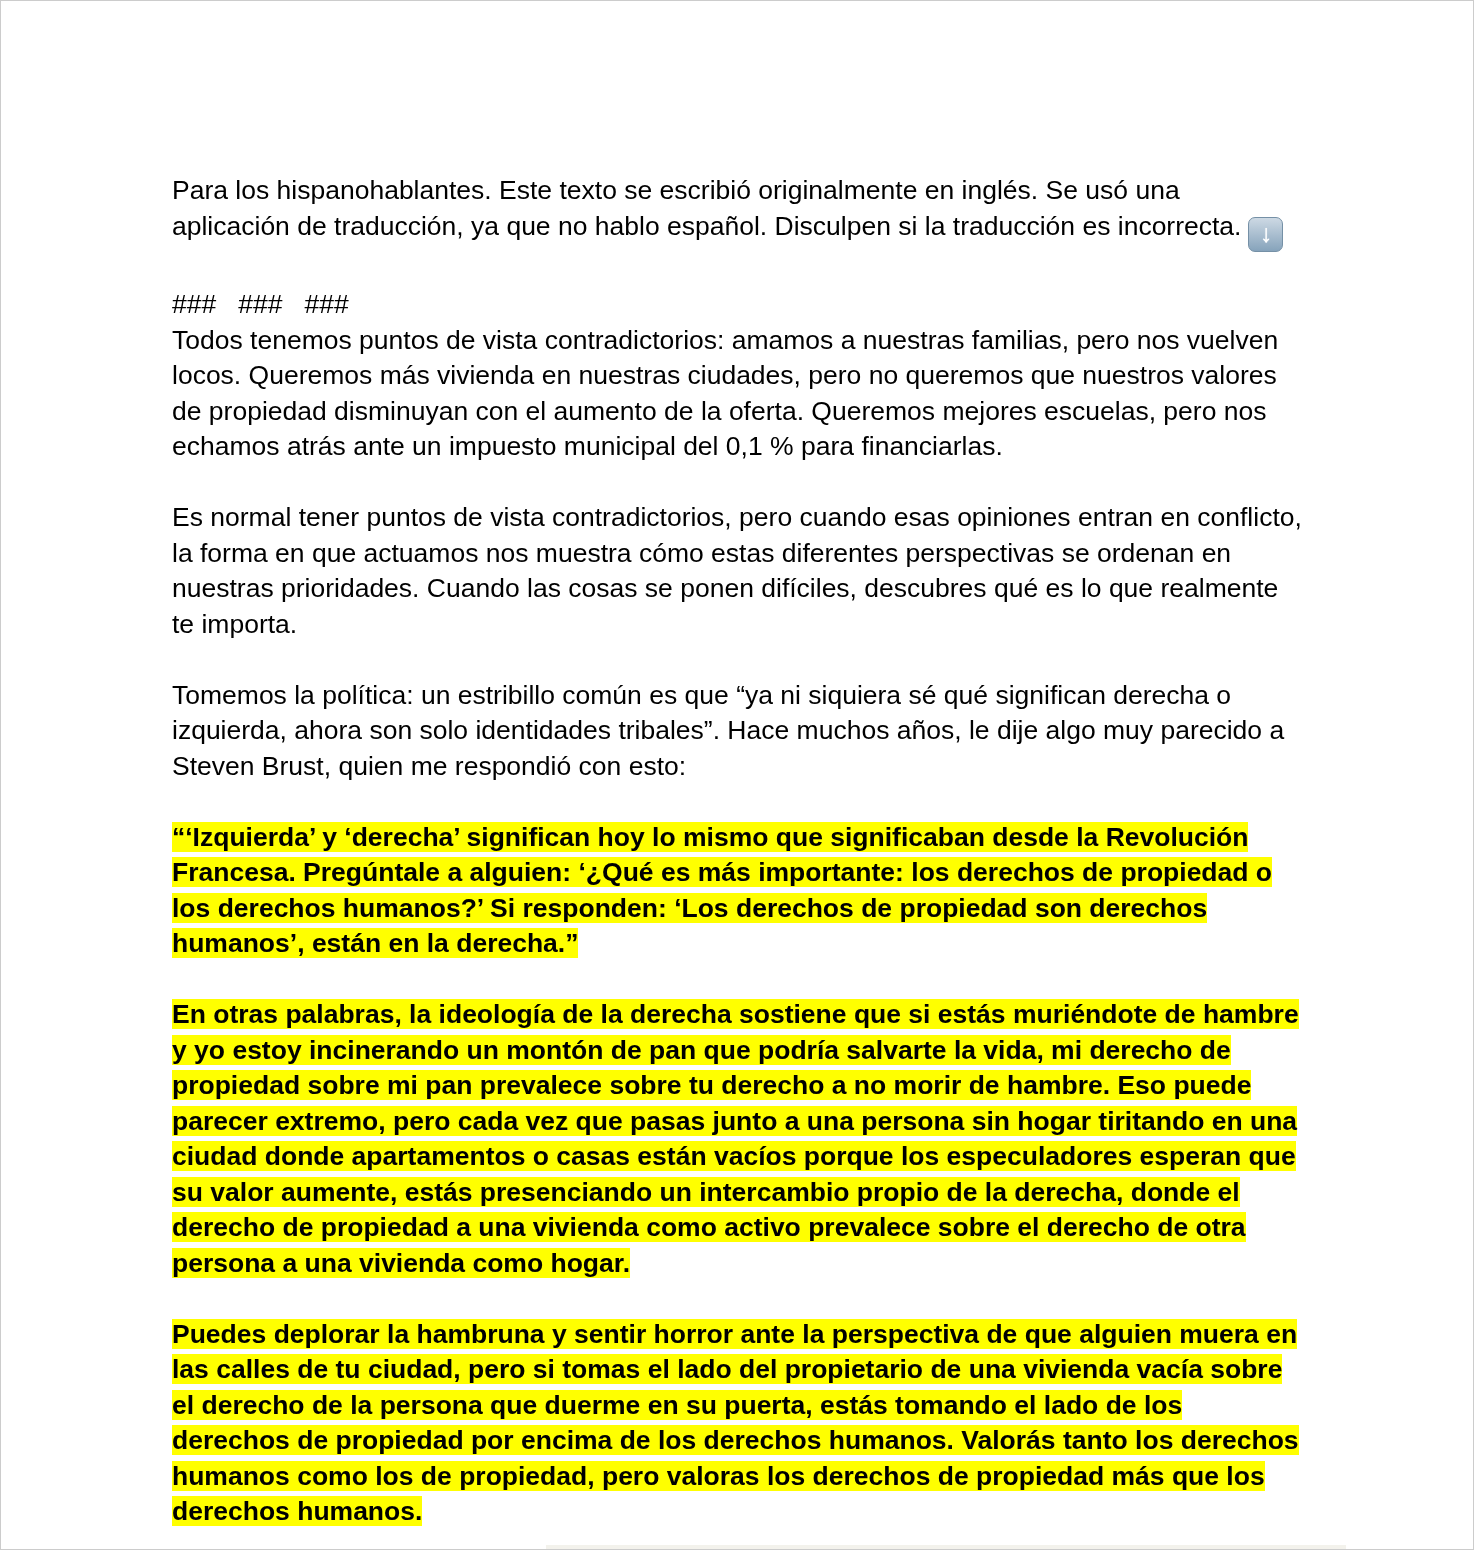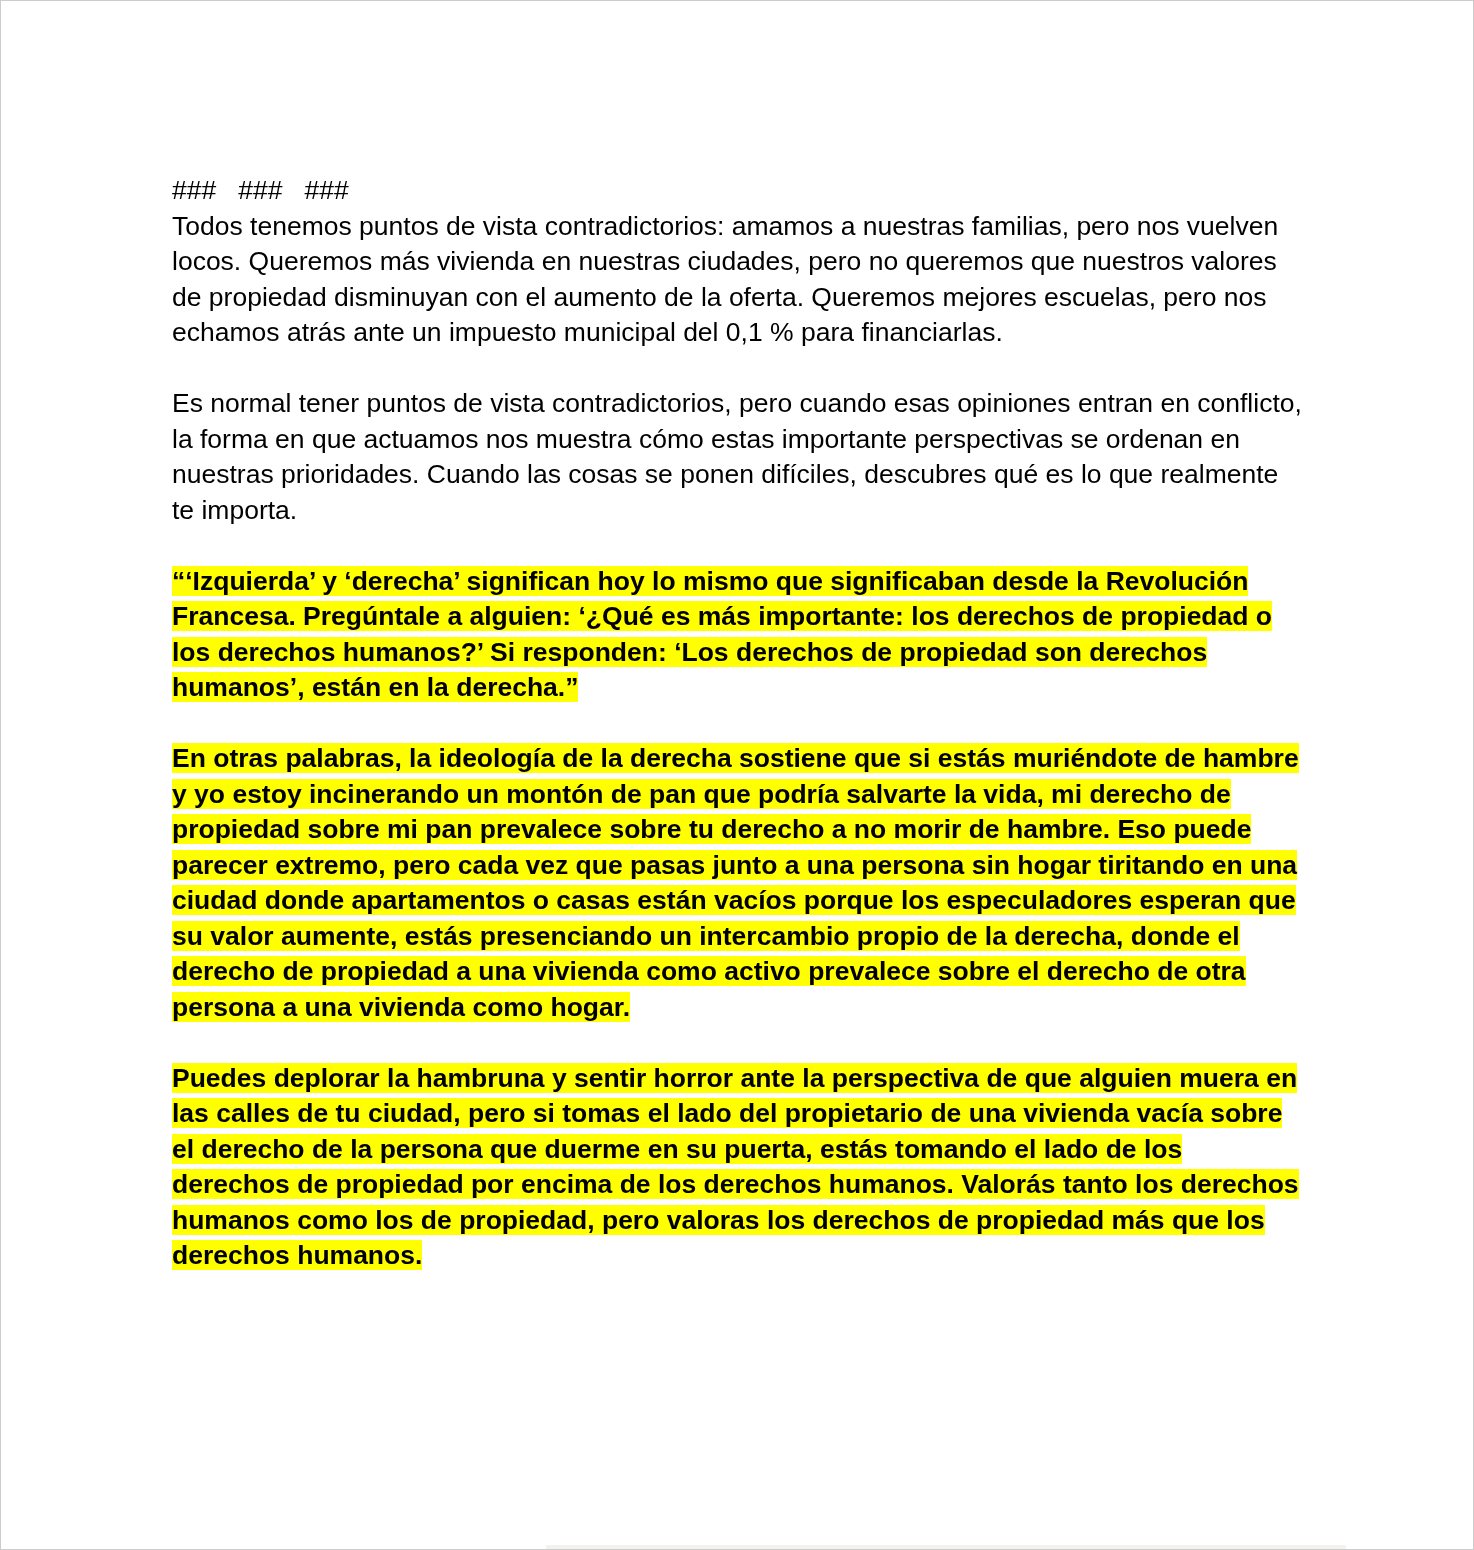--- a/index.html
+++ b/index.html
@@ -61,27 +61,29 @@
     height: 4px;
     background: #f3f2ec;
   }
 </style>
 </head>
 <body>
 
 <div class="page">
   <div class="content">
 
+    <p><span>Para los hispanohablantes. Este texto se escribió originalmente en inglés. Se usó una aplicación de traducción, ya que no hablo español. Disculpen si la traducción es incorrecta.</span><span class="emoji-down">↓</span></p>
 
     <p class="no-gap">###   ###   ###</p>
 
     <p>Todos tenemos puntos de vista contradictorios: amamos a nuestras familias, pero nos vuelven locos. Queremos más vivienda en nuestras ciudades, pero no queremos que nuestros valores de propiedad disminuyan con el aumento de la oferta. Queremos mejores escuelas, pero nos echamos atrás ante un impuesto municipal del 0,1 % para financiarlas.</p>
 
-    <p>Es normal tener puntos de vista contradictorios, pero cuando esas opiniones entran en conflicto, la forma en que actuamos nos muestra cómo estas importante perspectivas se ordenan en nuestras prioridades. Cuando las cosas se ponen difíciles, descubres qué es lo que realmente te importa.</p>
+    <p>Es normal tener puntos de vista contradictorios, pero cuando esas opiniones entran en conflicto, la forma en que actuamos nos muestra cómo estas diferentes perspectivas se ordenan en nuestras prioridades. Cuando las cosas se ponen difíciles, descubres qué es lo que realmente te importa.</p>
 
+    <p>Tomemos la política: un estribillo común es que “ya ni siquiera sé qué significan derecha o izquierda, ahora son solo identidades tribales”. Hace muchos años, le dije algo muy parecido a Steven Brust, quien me respondió con esto:</p>
 
     <p><span class="hl">“‘Izquierda’ y ‘derecha’ significan hoy lo mismo que significaban desde la Revolución Francesa. Pregúntale a alguien: ‘¿Qué es más importante: los derechos de propiedad o los derechos humanos?’ Si responden: ‘Los derechos de propiedad son derechos humanos’, están en la derecha.”</span></p>
 
     <p><span class="hl">En otras palabras, la ideología de la derecha sostiene que si estás muriéndote de hambre y yo estoy incinerando un montón de pan que podría salvarte la vida, mi derecho de propiedad sobre mi pan prevalece sobre tu derecho a no morir de hambre. Eso puede parecer extremo, pero cada vez que pasas junto a una persona sin hogar tiritando en una ciudad donde apartamentos o casas están vacíos porque los especuladores esperan que su valor aumente, estás presenciando un intercambio propio de la derecha, donde el derecho de propiedad a una vivienda como activo prevalece sobre el derecho de otra persona a una vivienda como hogar.</span></p>
 
     <p><span class="hl">Puedes deplorar la hambruna y sentir horror ante la perspectiva de que alguien muera en las calles de tu ciudad, pero si tomas el lado del propietario de una vivienda vacía sobre el derecho de la persona que duerme en su puerta, estás tomando el lado de los derechos de propiedad por encima de los derechos humanos. Valorás tanto los derechos humanos como los de propiedad, pero valoras los derechos de propiedad más que los derechos humanos.</span></p>
 
   </div>
 
   <div class="next-page-edge"></div>

